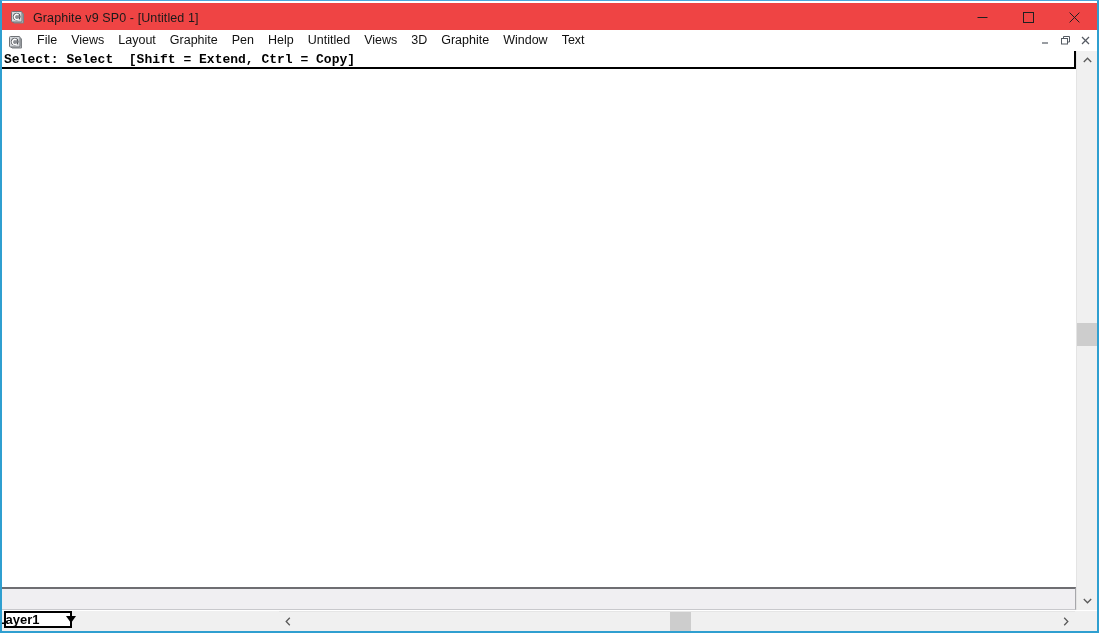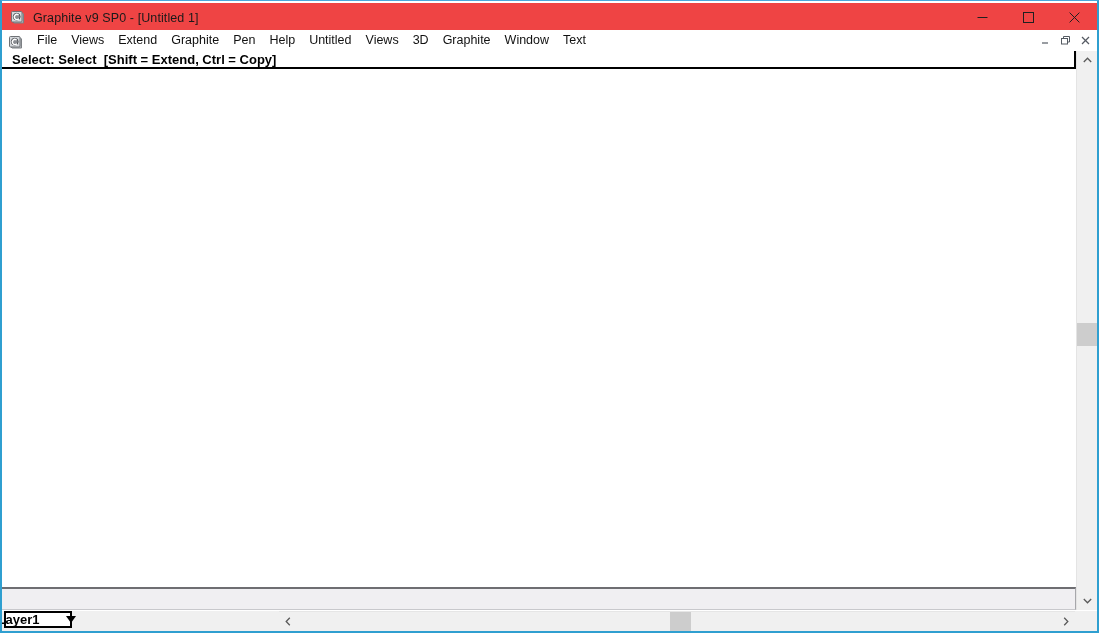--- a/index.html
+++ b/index.html
@@ -116,22 +116,23 @@
     box-sizing: border-box;
     display: flex;
     align-items: center;
     overflow: hidden;
   }
   .prompt-text {
     font-size: 13px;
     font-weight: bold;
     color: #000000;
     white-space: pre;
-    padding-left: 10px;
+    padding-left: 2px;
     line-height: 15px;
+    font-family: Liberation Mono, monospace;
   }
 
   
   .canvas-area {
     position: absolute;
     left: 0; top: 68px;
     width: 1074px;
     height: 516px;
     background: #ffffff;
   }
@@ -290,21 +291,21 @@
       <svg class="app-glyph" viewBox="0 0 16 16" xmlns="http://www.w3.org/2000/svg">
         <path d="M2.5 2.5 L12 2.5 L13.5 4 L13.5 13 L4 13 L2.5 11.5 Z" fill="#b9bcc0" stroke="#7d8084" stroke-width="1"></path>
         <rect x="1.5" y="1.5" width="10.5" height="10.5" rx="1" fill="#d5d8dc" stroke="#6f7276" stroke-width="1"></rect>
         <circle cx="6.7" cy="6.7" r="3.4" fill="#8a8d92" stroke="#4d5054" stroke-width="1"></circle>
         <path d="M8.6 4.9 A2.6 2.6 0 1 0 8.9 8.7" fill="none" stroke="#ffffff" stroke-width="1.3"></path>
       </svg>
     </div>
 
     <div class="menu-item">File</div>
     <div class="menu-item">Views</div>
-    <div class="menu-item">Extend</div>
+    <div class="menu-item">Layout</div>
     <div class="menu-item">Graphite</div>
     <div class="menu-item">Pen</div>
     <div class="menu-item">Help</div>
     <div class="menu-item">Untitled</div>
     <div class="menu-item">Views</div>
     <div class="menu-item">3D</div>
     <div class="menu-item">Graphite</div>
     <div class="menu-item">Window</div>
     <div class="menu-item">Text</div>
 

